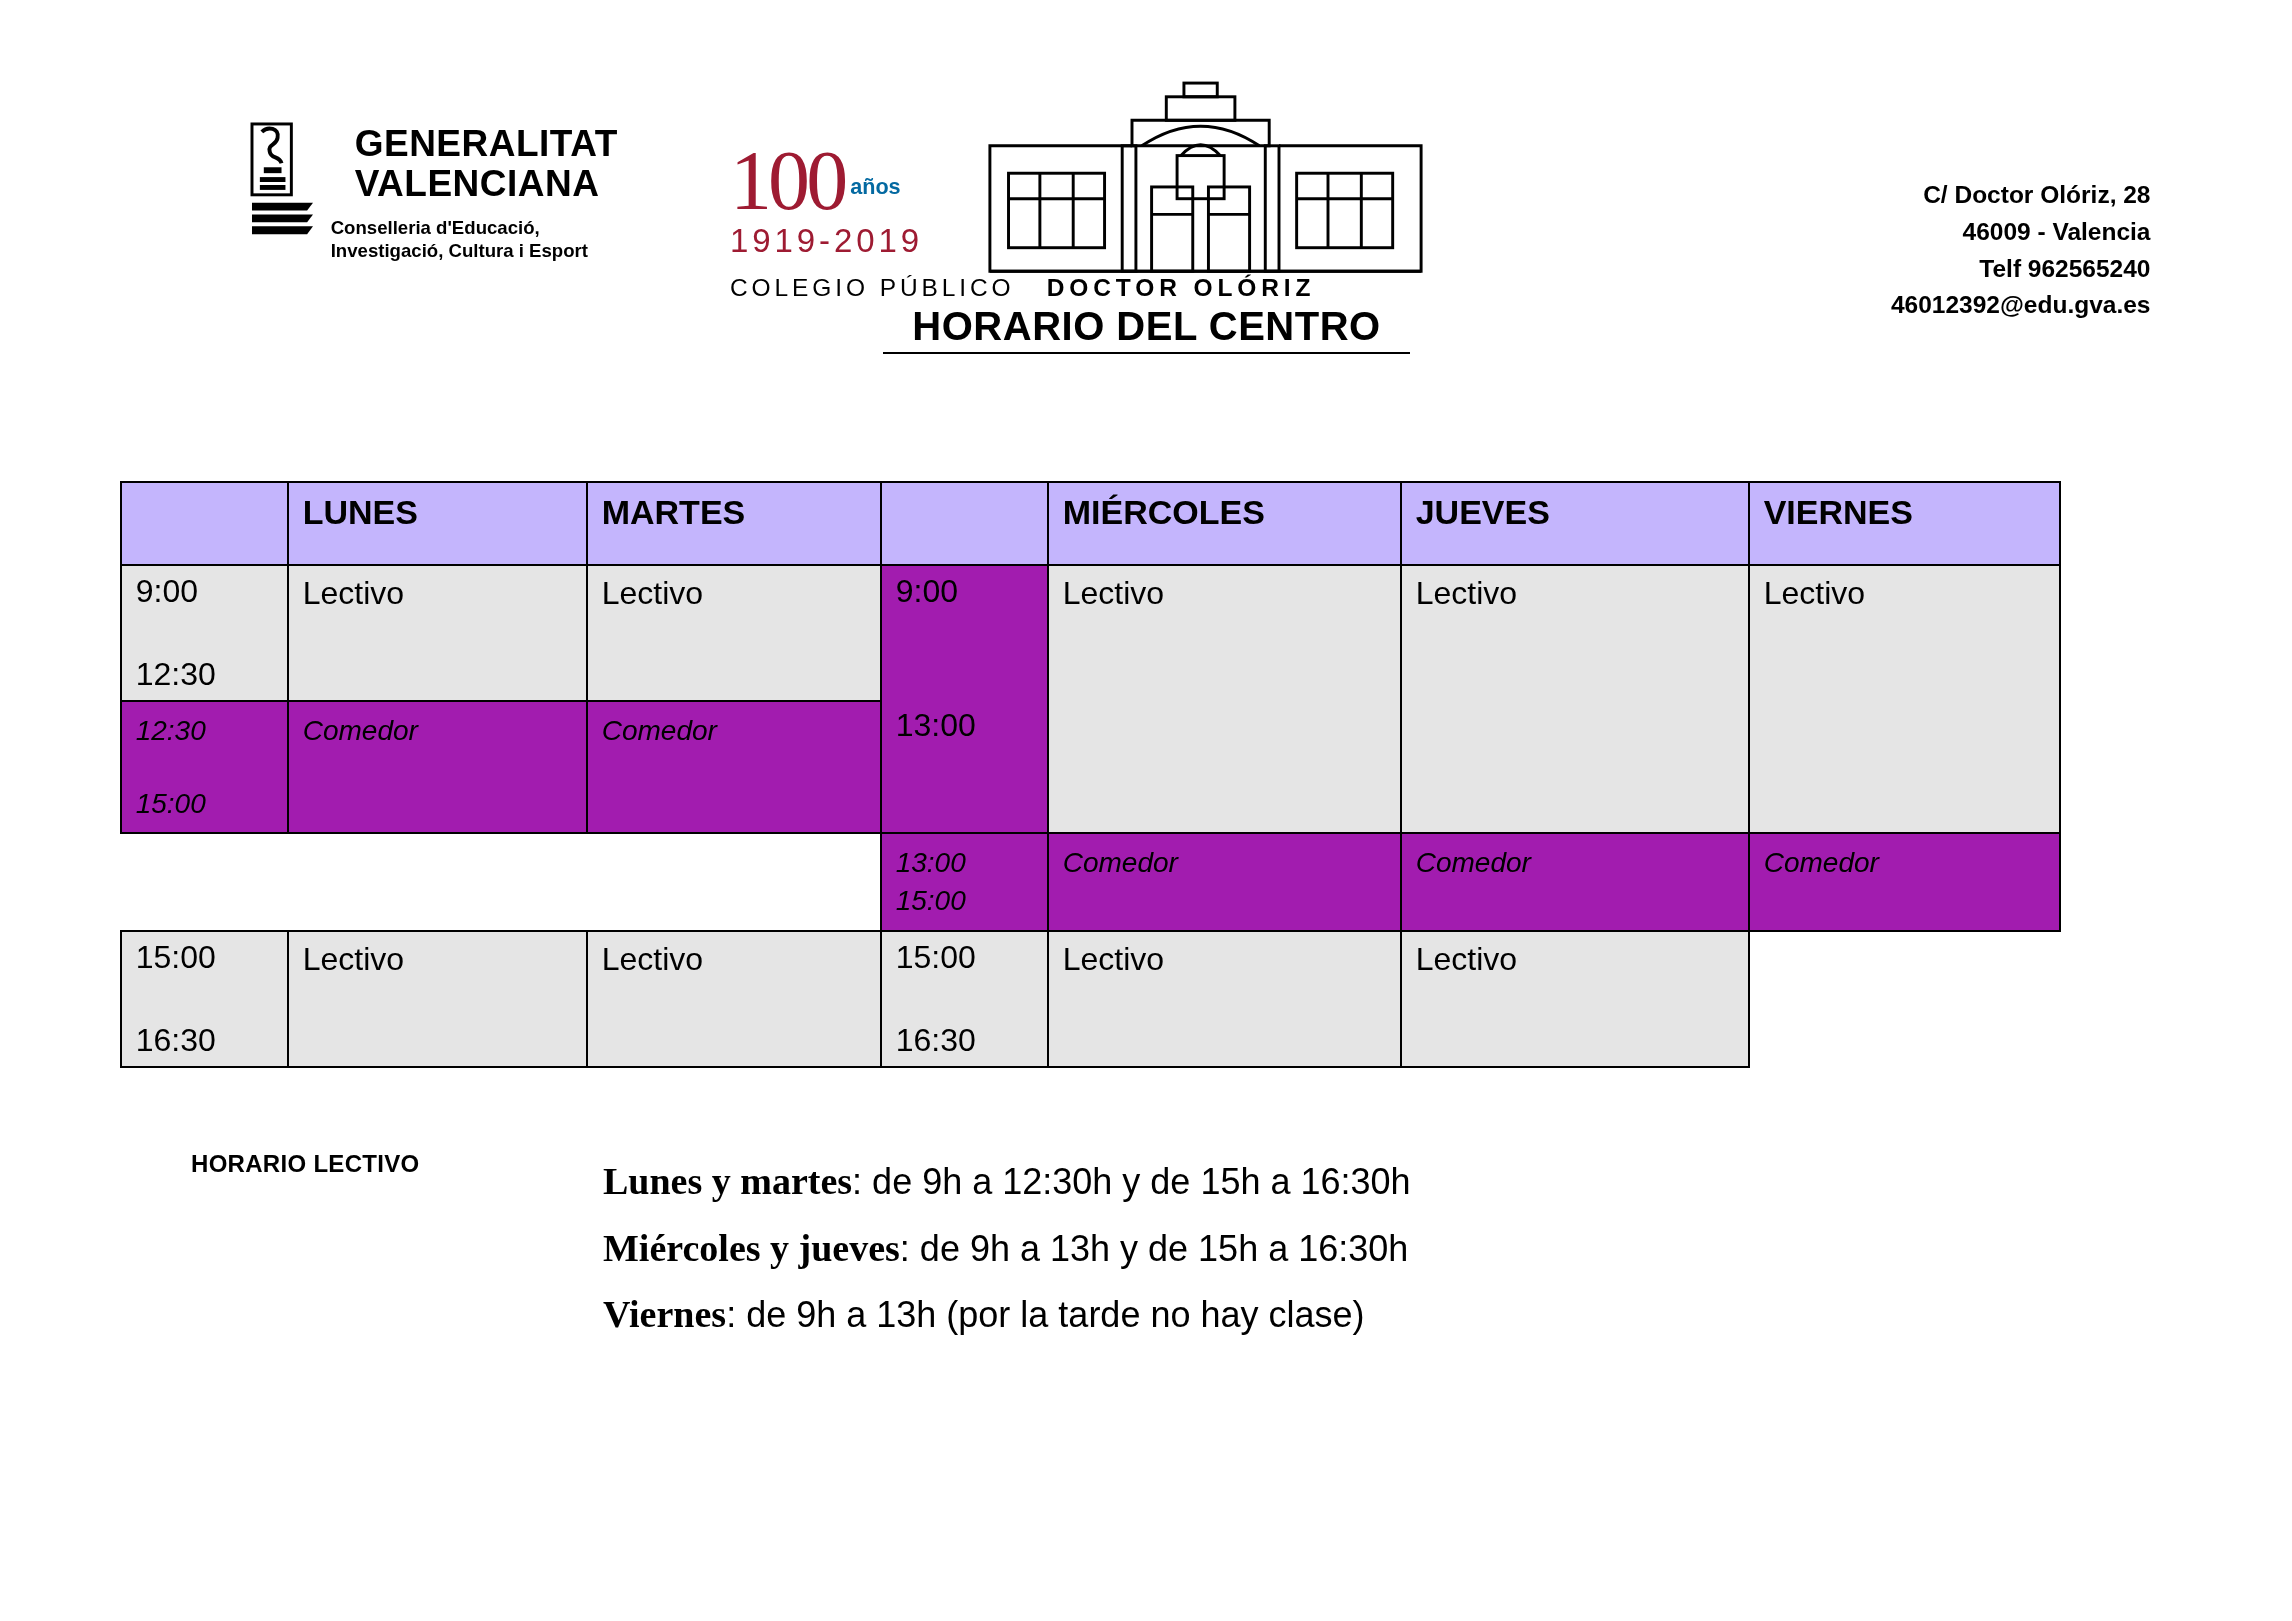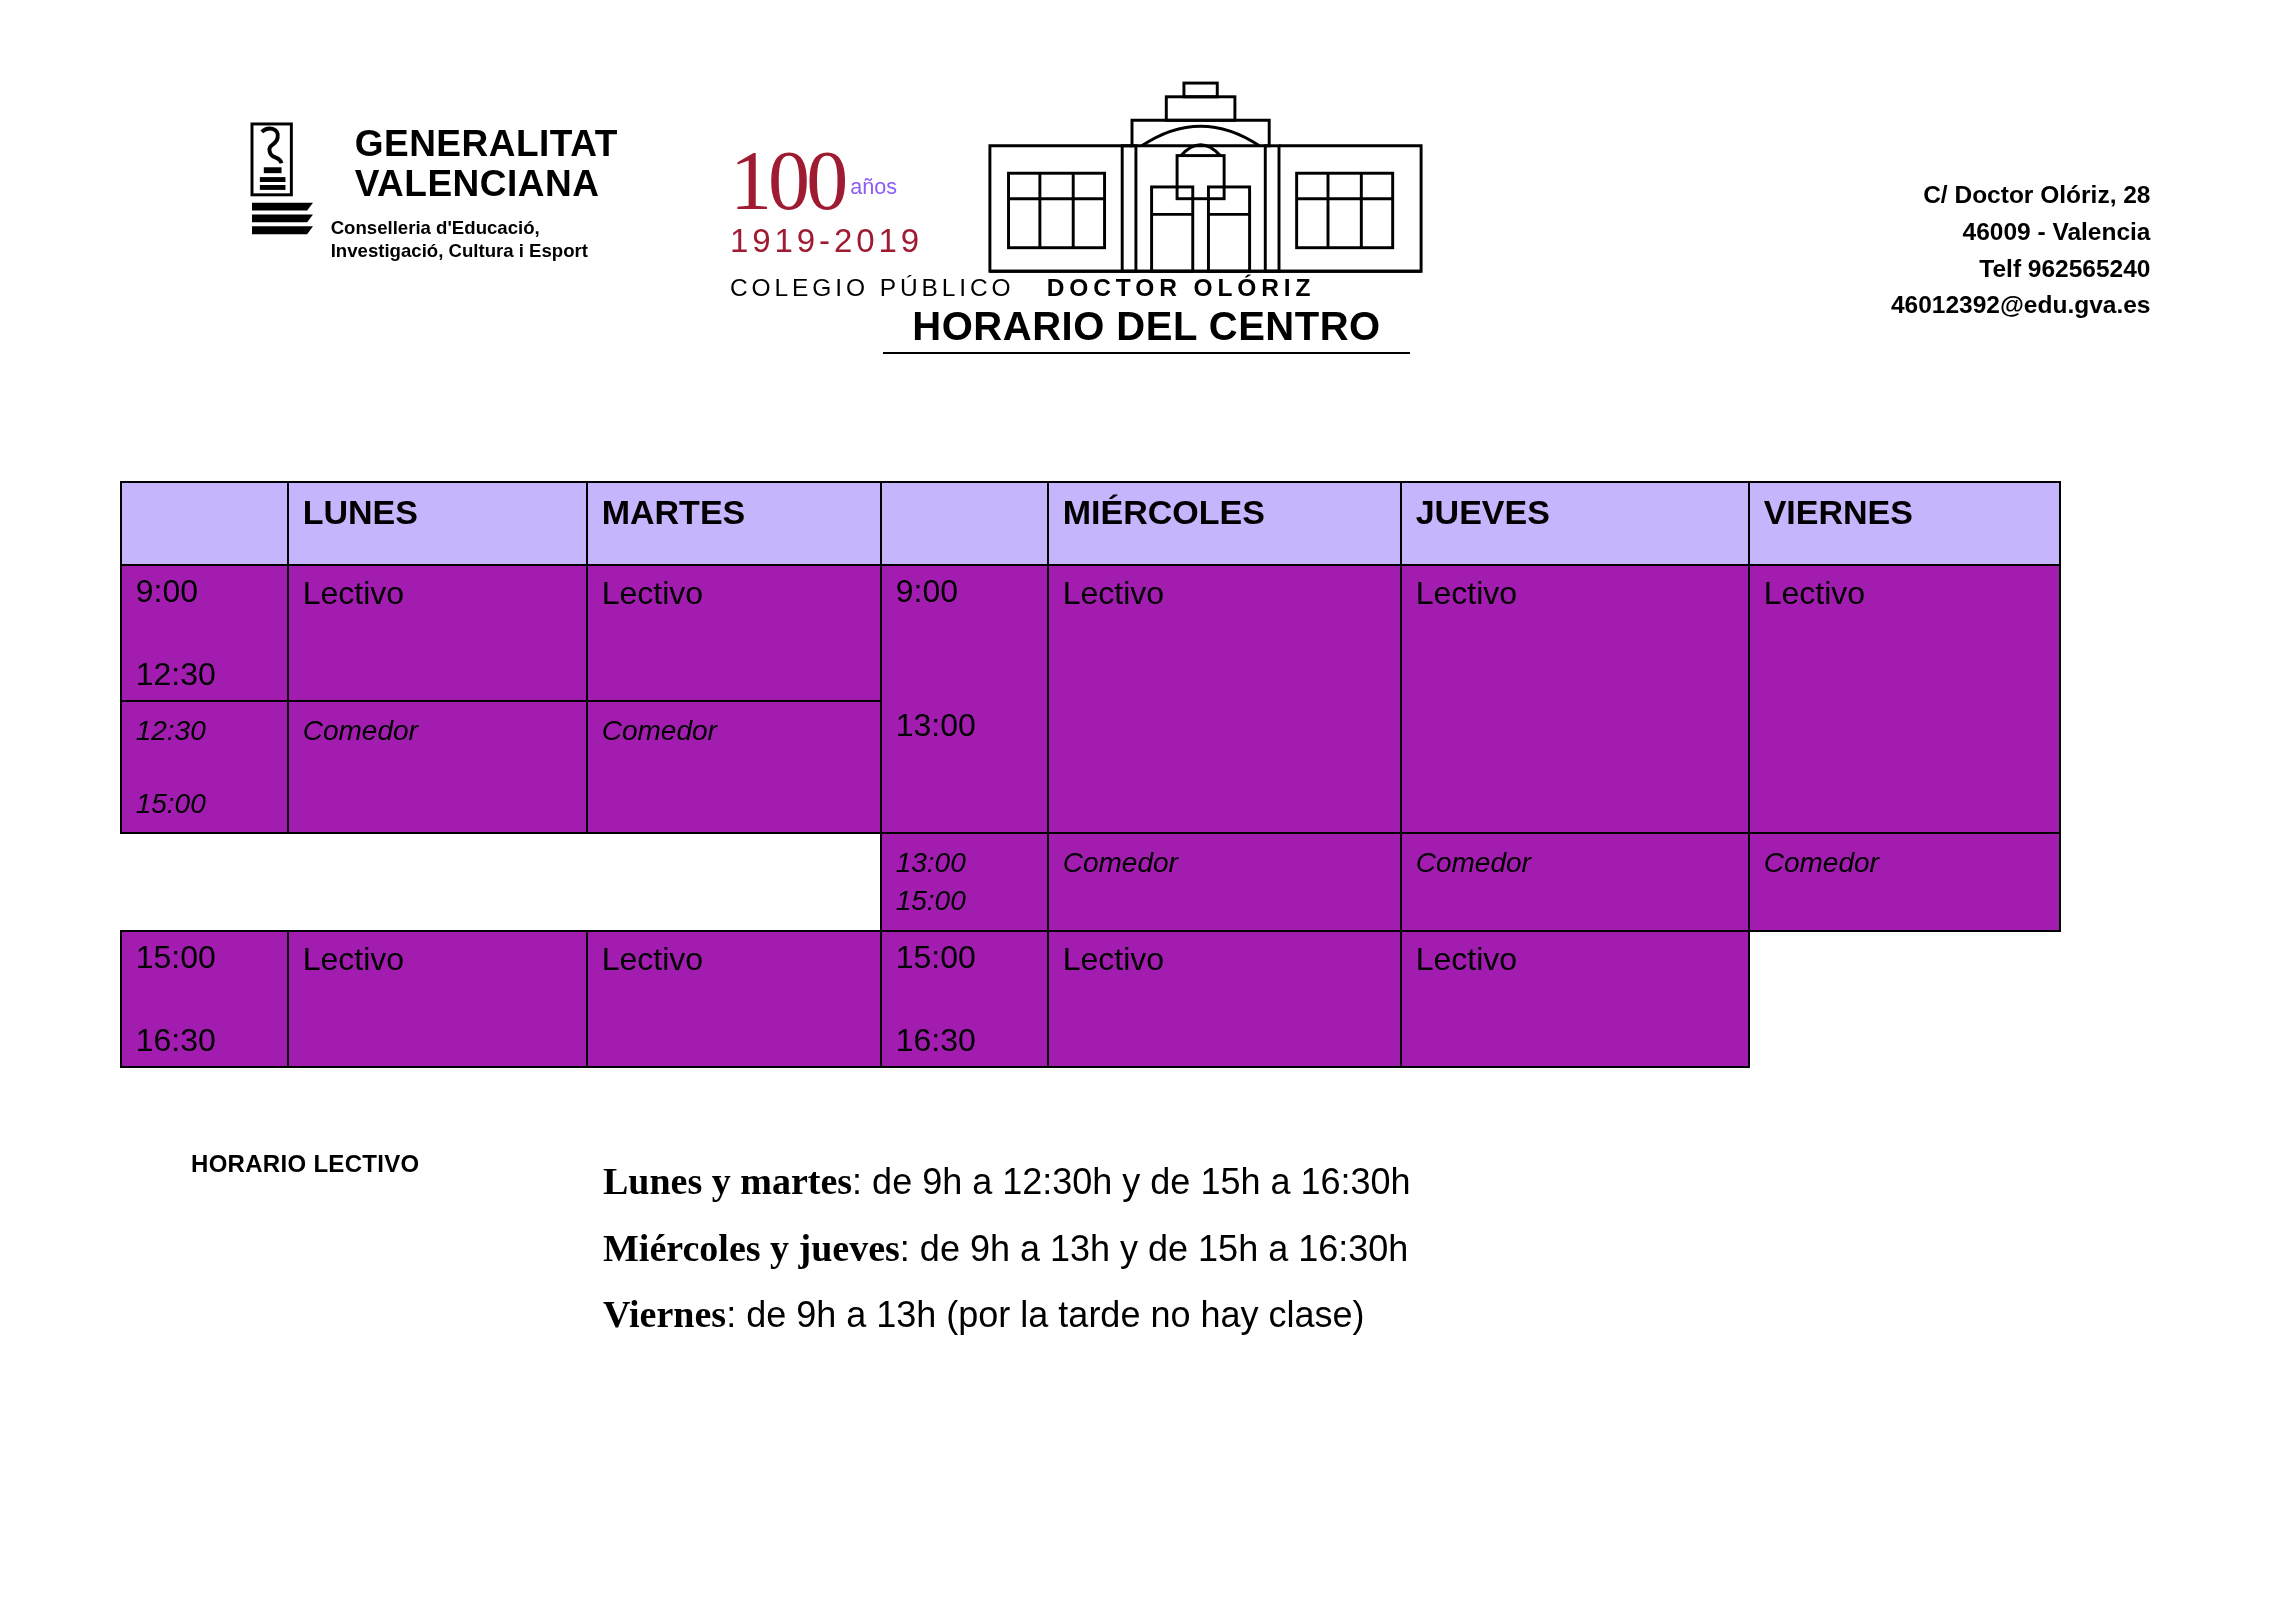--- a/index.html
+++ b/index.html
@@ -69,22 +69,22 @@
   .cent-100 {
     font-family: "Liberation Serif", serif;
     font-size: 84px;
     color: #9e1b32;
     letter-spacing: -3.9px;
     line-height: 0.85;
     font-weight: 400;
   }
   .cent-anos {
     font-size: 21.6px;
-    color: #8b5cf6;
-    font-weight: normal;
+    color: #0369a1;
+    font-weight: bold;
     margin-left: 5.9px;
     margin-bottom: 15.7px;
   }
   .cent-years {
     font-size: 33px;
     color: #9e1b32;
     letter-spacing: 3.9px;
     margin-top: 5.9px;
   }
   .cent-name {
@@ -141,21 +141,21 @@
     padding: 9.8px 13.7px;
     vertical-align: top;
   }
   .hdr td {
     background: #c4b5fd;
     font-weight: bold;
     font-size: 34px;
     height: 61px;
     vertical-align: middle;
   }
-  .green { background: #a21caf; }
+  .green { background: #e5e5e5; }
   .white { background: #a21caf; }
   .noborder-cell {
     border: none !important;
     background: #ffffff;
   }
   .time-big {
     font-size: 32px;
     line-height: 1.0;
   }
   .time-big .gap { display: block; height: 51px; }

